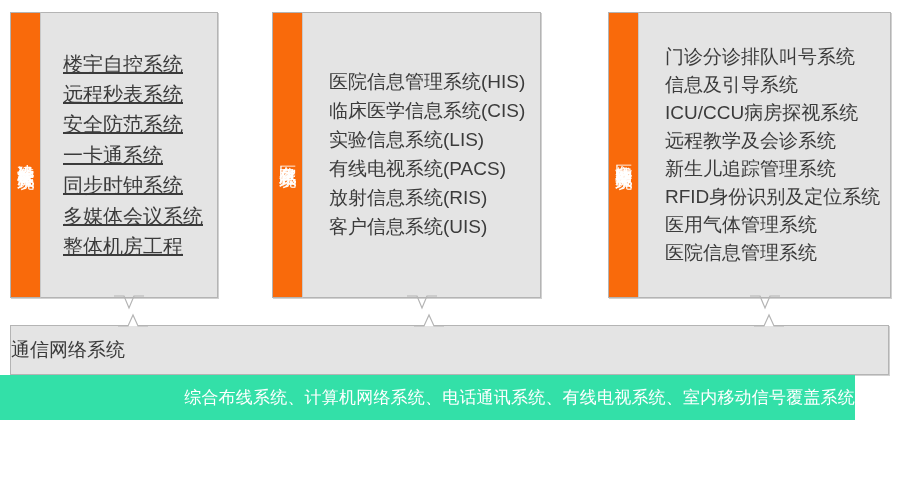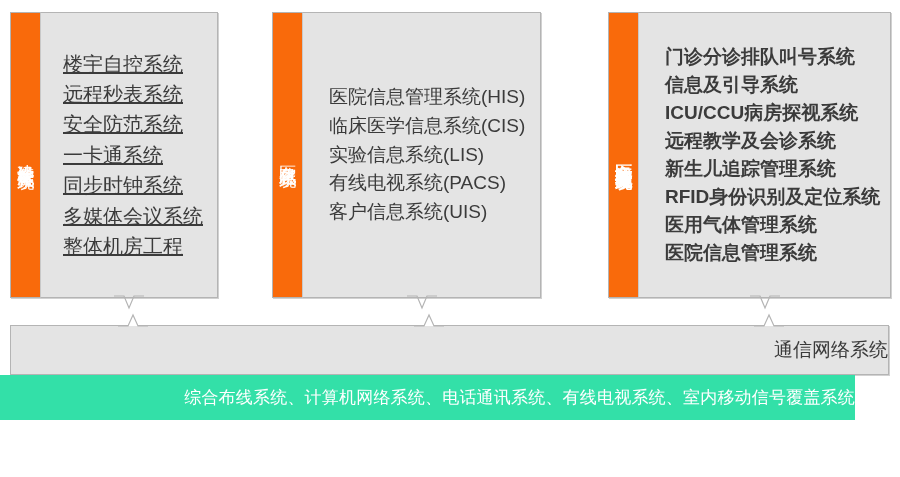--- a/index.html
+++ b/index.html
@@ -90,41 +90,41 @@
     width: 30px;
     height: 15px;
     transform: translateX(-50%);
     overflow: visible;
     pointer-events: none;
   }
 
   
   #col-1 { left: 10px;  width: 208px; }
   #col-2 { left: 272px; width: 269px; }
-  #col-3 { left: 608px; width: 239px; font-weight: bold; }
+  #col-3 { left: 608px; width: 239px; }
 
   #col-1 .col-list li { font-size: 20px; text-decoration: underline; }
   #col-2 .col-list { padding-left: 26px; }
   #col-3 .col-list { padding-left: 26px; }
   #col-3 .col-list li { line-height: 1.47; }
 
   
   #network-bar {
     position: absolute;
     left: 10px;
     top: 325px;
     width: 879px;
     height: 50px;
     background: #e4e4e4;
     border: 1px solid #b4b4b4;
     box-sizing: border-box;
     box-shadow: 1px 1px 0 rgba(0,0,0,0.18);
     display: flex;
     align-items: center;
-    justify-content: flex-end;
+    justify-content: flex-start;
   }
 
   #network-bar .bar-label {
     color: #3b3b3b;
     font-size: 19px;
     white-space: nowrap;
   }
 
   .peak {
     position: absolute;
@@ -184,20 +184,21 @@
   <div class="column" id="col-2">
     <div class="col-tab">
       <span class="col-tab-label">医院息化系统</span>
     </div>
     <div class="col-body">
       <ul class="col-list">
         <li>医院信息管理系统(HIS)</li>
         <li>临床医学信息系统(CIS)</li>
         <li>实验信息系统(LIS)</li>
         <li>有线电视系统(PACS)</li>
+        <li>放射信息系统(RIS)</li>
         <li>客户信息系统(UIS)</li>
       </ul>
       <svg class="col-notch" viewBox="0 0 30 15">
         <path d="M0 0 L10 0 L15 12 L20 0 L30 0" fill="none" stroke="#b4b4b4" stroke-width="1.2"></path>
       </svg>
     </div>
   </div>
 
   <div class="column" id="col-3">
     <div class="col-tab">

